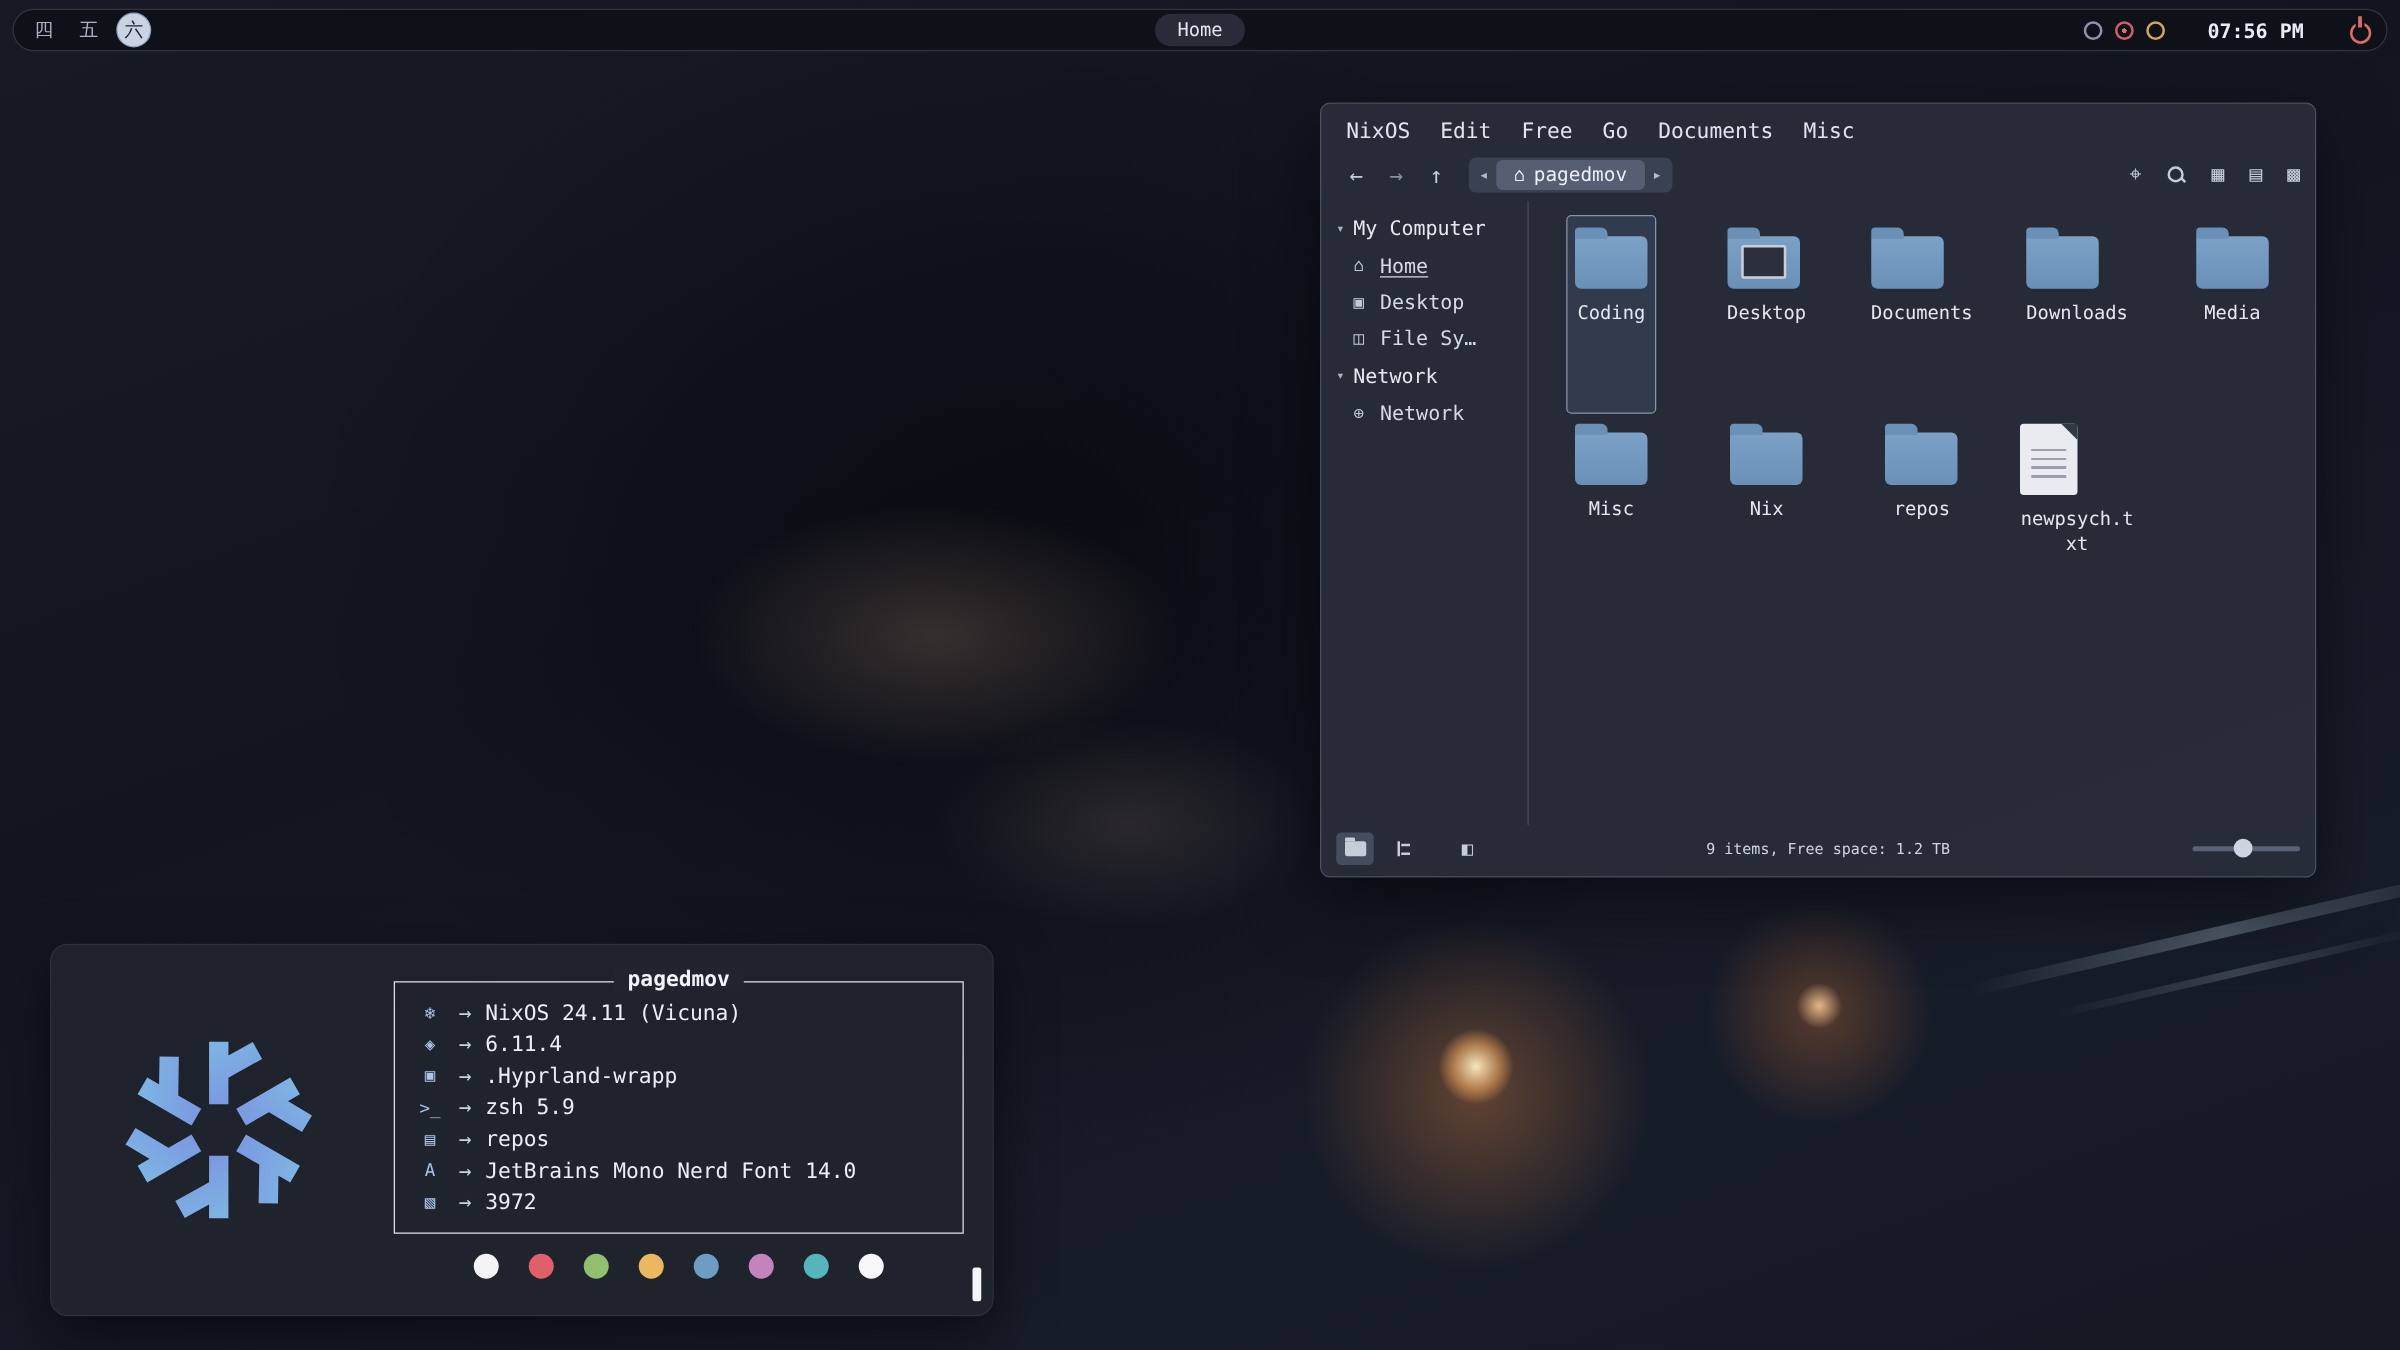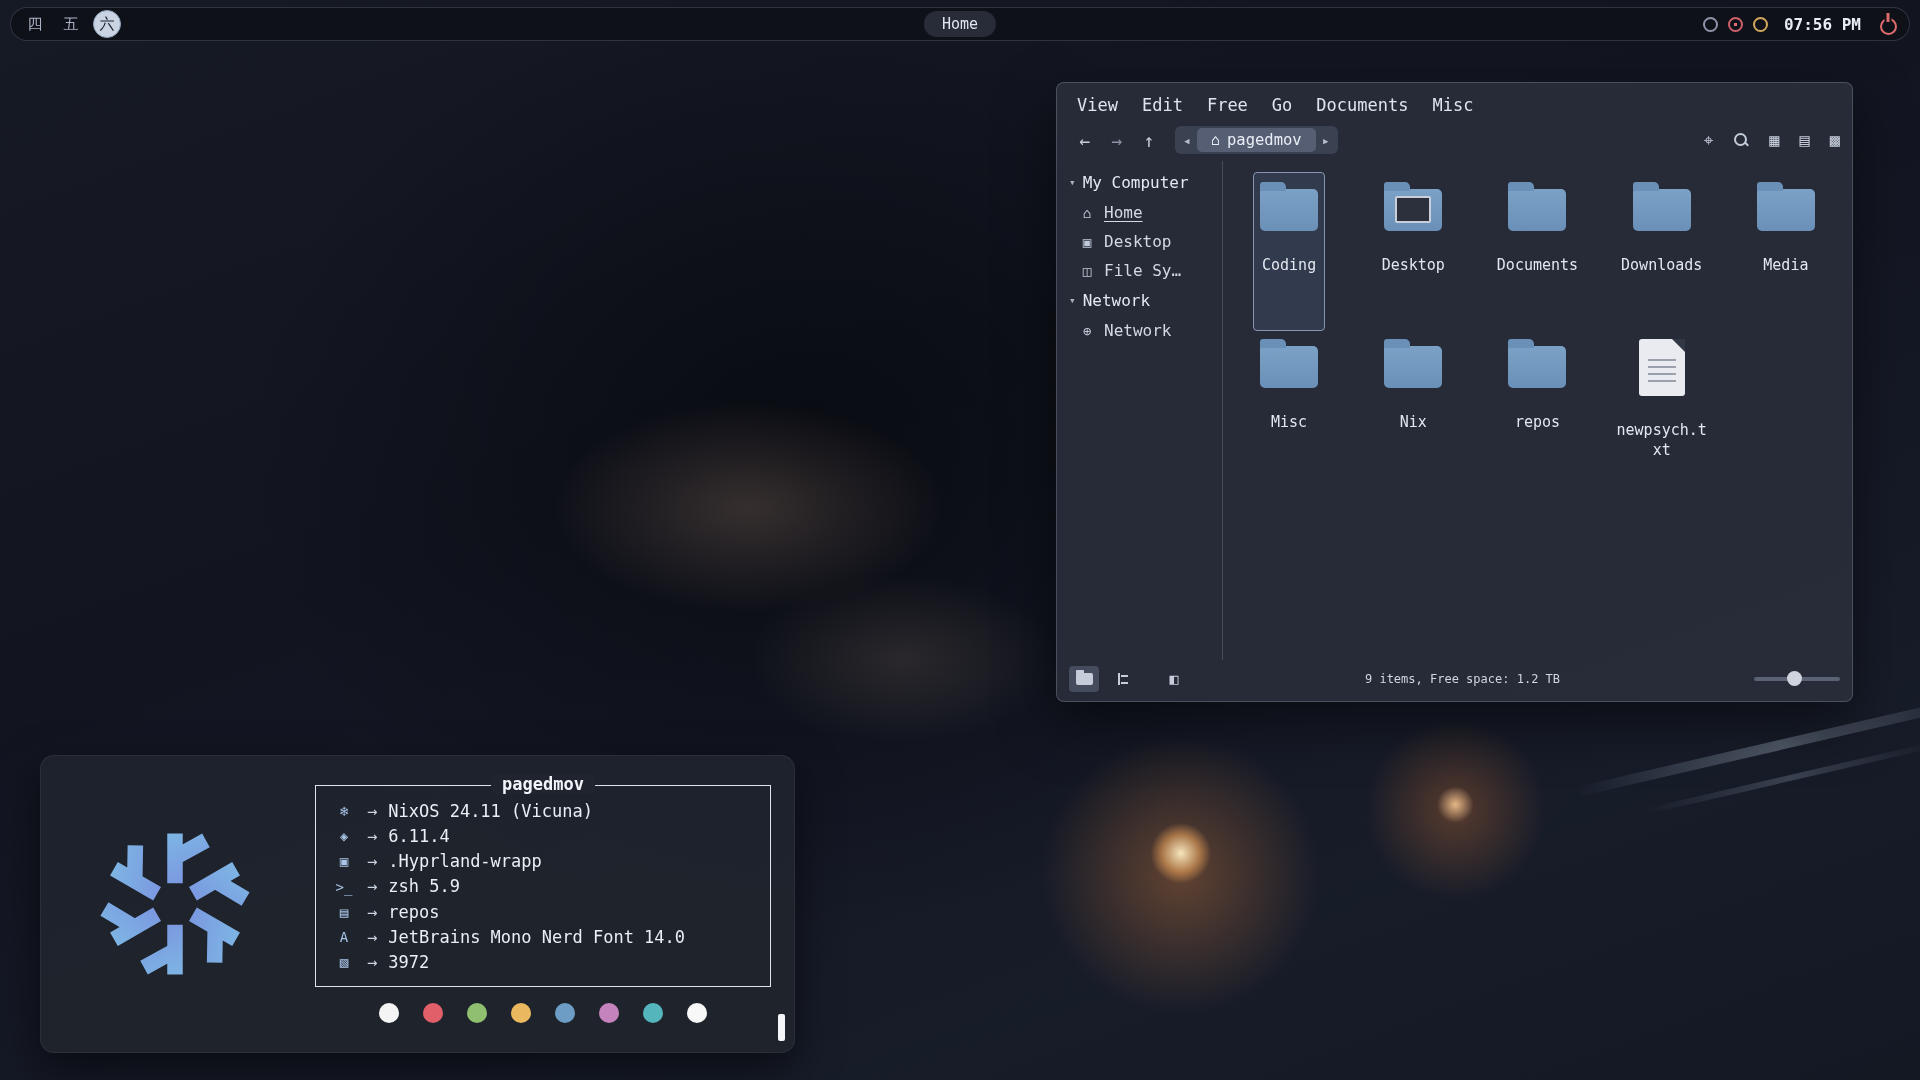--- a/index.html
+++ b/index.html
@@ -29,21 +29,21 @@
   .workspaces { display:flex; gap:8px; align-items:center; color:#aab2c6; font-size:15px; }
   .ws { width:28px; height:28px; display:flex; align-items:center; justify-content:center; border-radius:50%; cursor:default; }
   .ws.active { background:#c9d3e2; color:#1b1f2a; border:1px solid #8ea3bd; }
   .topbar-title { position:absolute; left:50%; transform:translateX(-50%);
     background:#272c38; color:#e0e5ef; padding:4px 18px; border-radius:14px; font-size:15px; }
   .topbar-right { margin-left:auto; display:flex; align-items:center; gap:12px; }
   .tray { display:flex; align-items:center; gap:10px; }
   .tray-dot { width:15px; height:15px; border-radius:50%; border:2px solid #8d93a8; }
   .tray-dot.t2 { border-color:#cf5f6a; background:radial-gradient(circle 3px at 50% 50%, #e06c75 60%, transparent 62%); }
   .tray-dot.t3 { border-color:#d2a75c; }
-  .clock { color:#e8ecf4; font-weight:bold; font-size:16px; margin:0 4px; }
+  .clock { color:#e8ecf4; font-weight:bold; font-size:16px; margin:0 22px; }
   .power { position:relative; width:22px; height:22px; display:flex; align-items:flex-end; justify-content:center; }
   .power .ring { width:17px; height:17px; border-radius:50%; border:2.5px solid #dd6b6b; }
   .power .bar { position:absolute; top:0; left:50%; transform:translateX(-50%); width:3px; height:9px;
     background:#dd6b6b; box-shadow:0 0 0 2px rgba(15,17,25,1); }
 
   
   .fm { position:absolute; left:1056px; top:82px; width:797px; height:620px;
     background:rgba(41,45,58,0.93); border:1px solid rgba(150,160,182,0.32); border-radius:8px;
     box-shadow:0 20px 55px rgba(0,0,0,0.5); color:#d4dae6; display:flex; flex-direction:column; z-index:40; }
   .fm-menubar { display:flex; gap:24px; padding:12px 20px 6px; font-size:17px; color:#dfe4ee; }
@@ -65,21 +65,21 @@
     background:#c3cad8; transform:rotate(45deg); }
   .fm-body { flex:1; display:flex; min-height:0; }
   .fm-sidebar { width:166px; padding:6px 0 0 12px; border-right:1px solid rgba(150,160,182,0.28); font-size:16px; }
   .side-section { display:flex; align-items:center; gap:7px; color:#e3e8f1; padding:6px 0; }
   .expander { font-size:11px; color:#aab2c2; }
   .side-item { display:flex; align-items:center; gap:9px; padding:5px 0 5px 10px; color:#d3d9e5; }
   .side-item .gicon { width:16px; text-align:center; font-size:14px; color:#c2c9d8; }
   .side-item.selected .lbl { text-decoration:underline; text-underline-offset:3px; }
   .fm-files { flex:1; padding:12px 4px; display:grid; grid-template-columns:repeat(5,1fr);
     grid-auto-rows:157px; align-content:start; justify-items:center; }
-  .file { display:flex; flex-direction:column; align-items:center; gap:24px; padding:8px 6px 4px; border-radius:3px; }
+  .file { display:flex; flex-direction:column; gap:9px; padding:8px 6px 4px; border-radius:3px; }
   .file.selected { background:rgba(115,145,185,0.16); outline:1px solid rgba(165,185,215,0.75); }
   .icon-folder { position:relative; width:58px; height:42px; margin-top:8px;
     background:linear-gradient(180deg,#7ba1c7,#6a90b7); border-radius:3px 5px 5px 5px; }
   .icon-folder::before { content:""; position:absolute; top:-7px; left:0; width:26px; height:9px;
     background:#6a90b7; border-radius:3px 5px 0 0; }
   .icon-folder .scrn { position:absolute; left:11px; right:11px; top:7px; bottom:8px;
     background:#2b303c; border-radius:2px; border:2px solid #c9cfda; }
   .icon-file { position:relative; width:46px; height:57px; margin-top:1px; background:#e9ebf0; border-radius:3px; }
   .icon-file::before { content:""; position:absolute; top:0; right:0; width:0; height:0;
     border-style:solid; border-width:0 13px 13px 0; border-color:transparent #313743 transparent transparent; }
@@ -140,21 +140,21 @@
       <span class="clock">07:56 PM</span>
       <span class="power">
           <span class="bar"></span>
           <span class="ring"></span>
         </span>
     </div>
   </div>
 
   <div class="fm">
     <div class="fm-menubar">
-      <span>View</span>
+      <span>NixOS</span>
       <span>Edit</span>
       <span>Free</span>
       <span>Go</span>
       <span>Documents</span>
       <span>Misc</span>
     </div>
 
     <div class="fm-toolbar">
       <span class="nav-btn">←</span>
       <span class="nav-btn dim">→</span>

